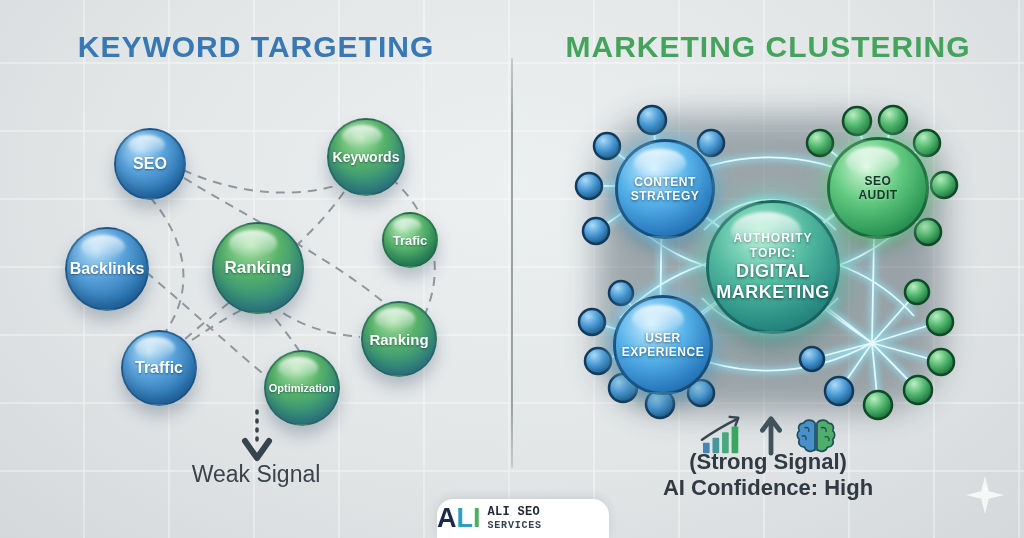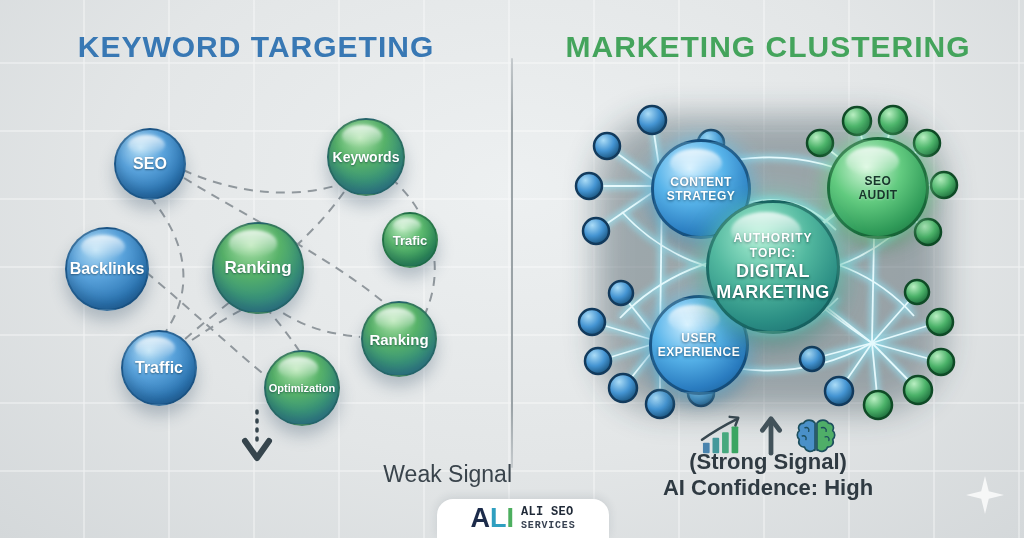--- a/index.html
+++ b/index.html
@@ -38,31 +38,31 @@
     background:linear-gradient(rgba(255,255,255,.92), rgba(255,255,255,0));
     filter:blur(1.5px);opacity:.85;z-index:1;
   }
   .b-blue{background:radial-gradient(circle at 36% 26%, #b5def5 0%, #5aa3dc 35%, #2d77b4 70%, #1b5488 100%);
     border:2px solid rgba(15,60,100,.55);}
   .b-green{background:radial-gradient(circle at 36% 26%, #b9e9bd 0%, #5cb96e 38%, #2f9058 72%, #256f6f 100%);
     border:2px solid rgba(20,85,55,.55);}
   .b-mix{background:radial-gradient(circle at 42% 24%, #aee3ab 0%, #57b269 35%, #3a9478 62%, #2b6f9d 100%);
     border:2px solid rgba(25,75,80,.55);}
   
-  #weak-signal{position:absolute;left:0;top:461px;width:512px;text-align:right;
+  #weak-signal{position:absolute;left:0;top:461px;width:512px;text-align:center;
     font-size:23px;color:#3a444c;font-weight:500;}
   
   .hub{
     position:absolute;border-radius:50%;display:flex;align-items:center;justify-content:center;
     text-align:center;z-index:3;
   }
   .hub-label span{display:block;font-size:12px;font-weight:700;letter-spacing:.5px;line-height:1.2;}
   .hub-blue{background:radial-gradient(circle at 38% 28%, #cdeeff 0%, #58b4ea 38%, #2a7cc0 72%, #14517f 100%);
     border:3px solid rgba(8,48,80,.55);
-    box-shadow:0 0 22px rgba(120,215,255,.8), 0 8px 18px rgba(20,40,60,.4);color:#fff;margin-left:36px;}
+    box-shadow:0 0 22px rgba(120,215,255,.8), 0 8px 18px rgba(20,40,60,.4);color:#fff;}
   .hub-blue .hub-label span{text-shadow:0 1px 3px rgba(0,40,70,.7);}
   .hub-green{background:radial-gradient(circle at 38% 28%, #d6f7dc 0%, #63cb80 38%, #2f9a58 72%, #176339 100%);
     border:3px solid rgba(10,70,35,.55);
     box-shadow:0 0 22px rgba(140,255,170,.75), 0 8px 18px rgba(20,50,40,.4);}
   .hub-green.text-dark{color:#17352b;}
   .hub-green.text-dark .hub-label span{text-shadow:0 1px 2px rgba(255,255,255,.25);}
   .hub-green.text-light{color:#fff;}
   .hub-green.text-light .hub-label span{text-shadow:0 1px 3px rgba(0,50,30,.7);}
   .hub-center{background:radial-gradient(circle at 40% 26%, #a9efd2 0%, #52b89f 40%, #2b8e84 70%, #156069 100%);
     border:3px solid rgba(10,70,70,.5);color:#fff;
@@ -72,21 +72,21 @@
   .hub-center .main{display:block;font-size:18px;font-weight:800;letter-spacing:.5px;line-height:1.15;
     text-shadow:0 1px 3px rgba(0,50,50,.8);}
   
   #icons-row{position:absolute;left:512px;top:414px;width:512px;display:flex;
     justify-content:center;align-items:flex-end;gap:10px;z-index:3;}
   #confidence{position:absolute;left:512px;top:449px;width:512px;text-align:center;
     font-size:22px;color:#2f3a42;font-weight:600;line-height:1.2;z-index:3;}
   
   #logo-plate{
     position:absolute;left:437px;top:499px;width:172px;height:39px;background:#fff;
-    border-radius:16px 16px 0 0;display:flex;align-items:center;justify-content:center;gap:7px;
+    border-radius:16px 16px 0 0;display:flex;align-items:center;justify-content:flex-start;gap:7px;
     box-shadow:0 -2px 10px rgba(40,60,70,.12);z-index:5;
   }
   #logo-mark{font-size:27px;font-weight:800;letter-spacing:0;line-height:1;}
   #logo-mark .l-a{color:#1c2b4a;} #logo-mark .l-l{color:#2f9fc0;} #logo-mark .l-i{color:#4daf5f;}
   #logo-name{display:flex;flex-direction:column;justify-content:center;font-family:Liberation Mono, monospace;}
   #logo-name .n1{font-size:12px;font-weight:700;color:#1f2937;line-height:1.1;letter-spacing:.3px;}
   #logo-name .n2{font-size:10px;font-weight:600;color:#374151;line-height:1.1;letter-spacing:.8px;}
   
   #sparkle{position:absolute;left:966px;top:476px;width:38px;height:38px;
     background:rgba(255,255,255,.9);filter:blur(.6px);opacity:.85;

